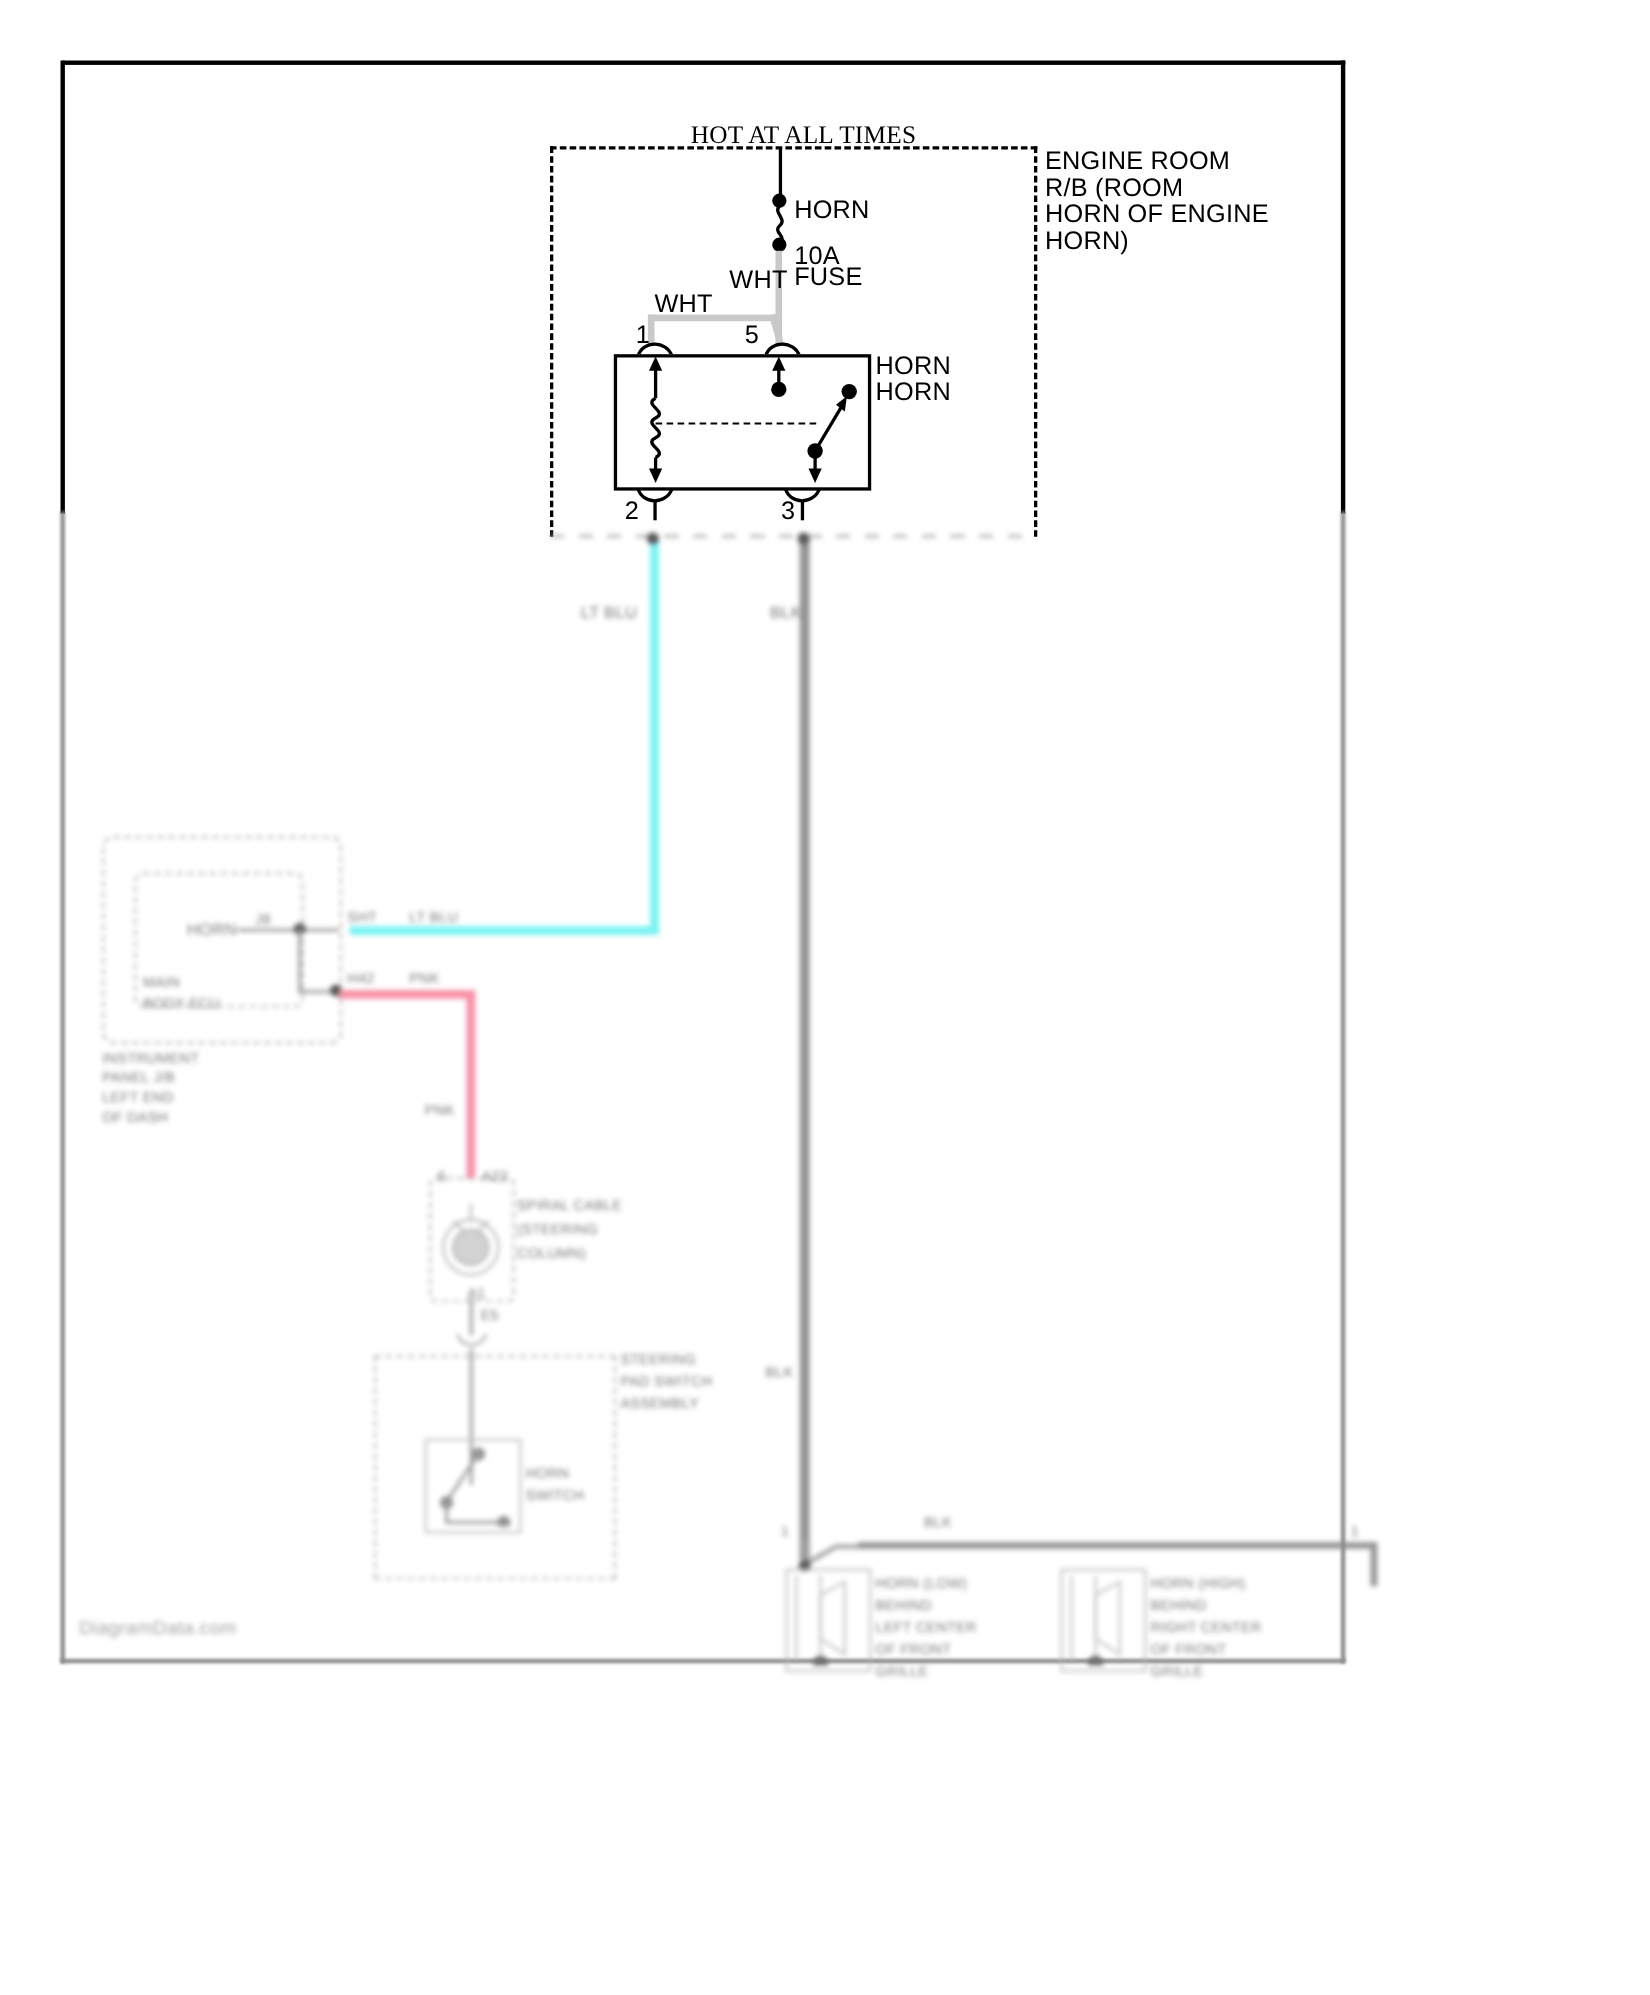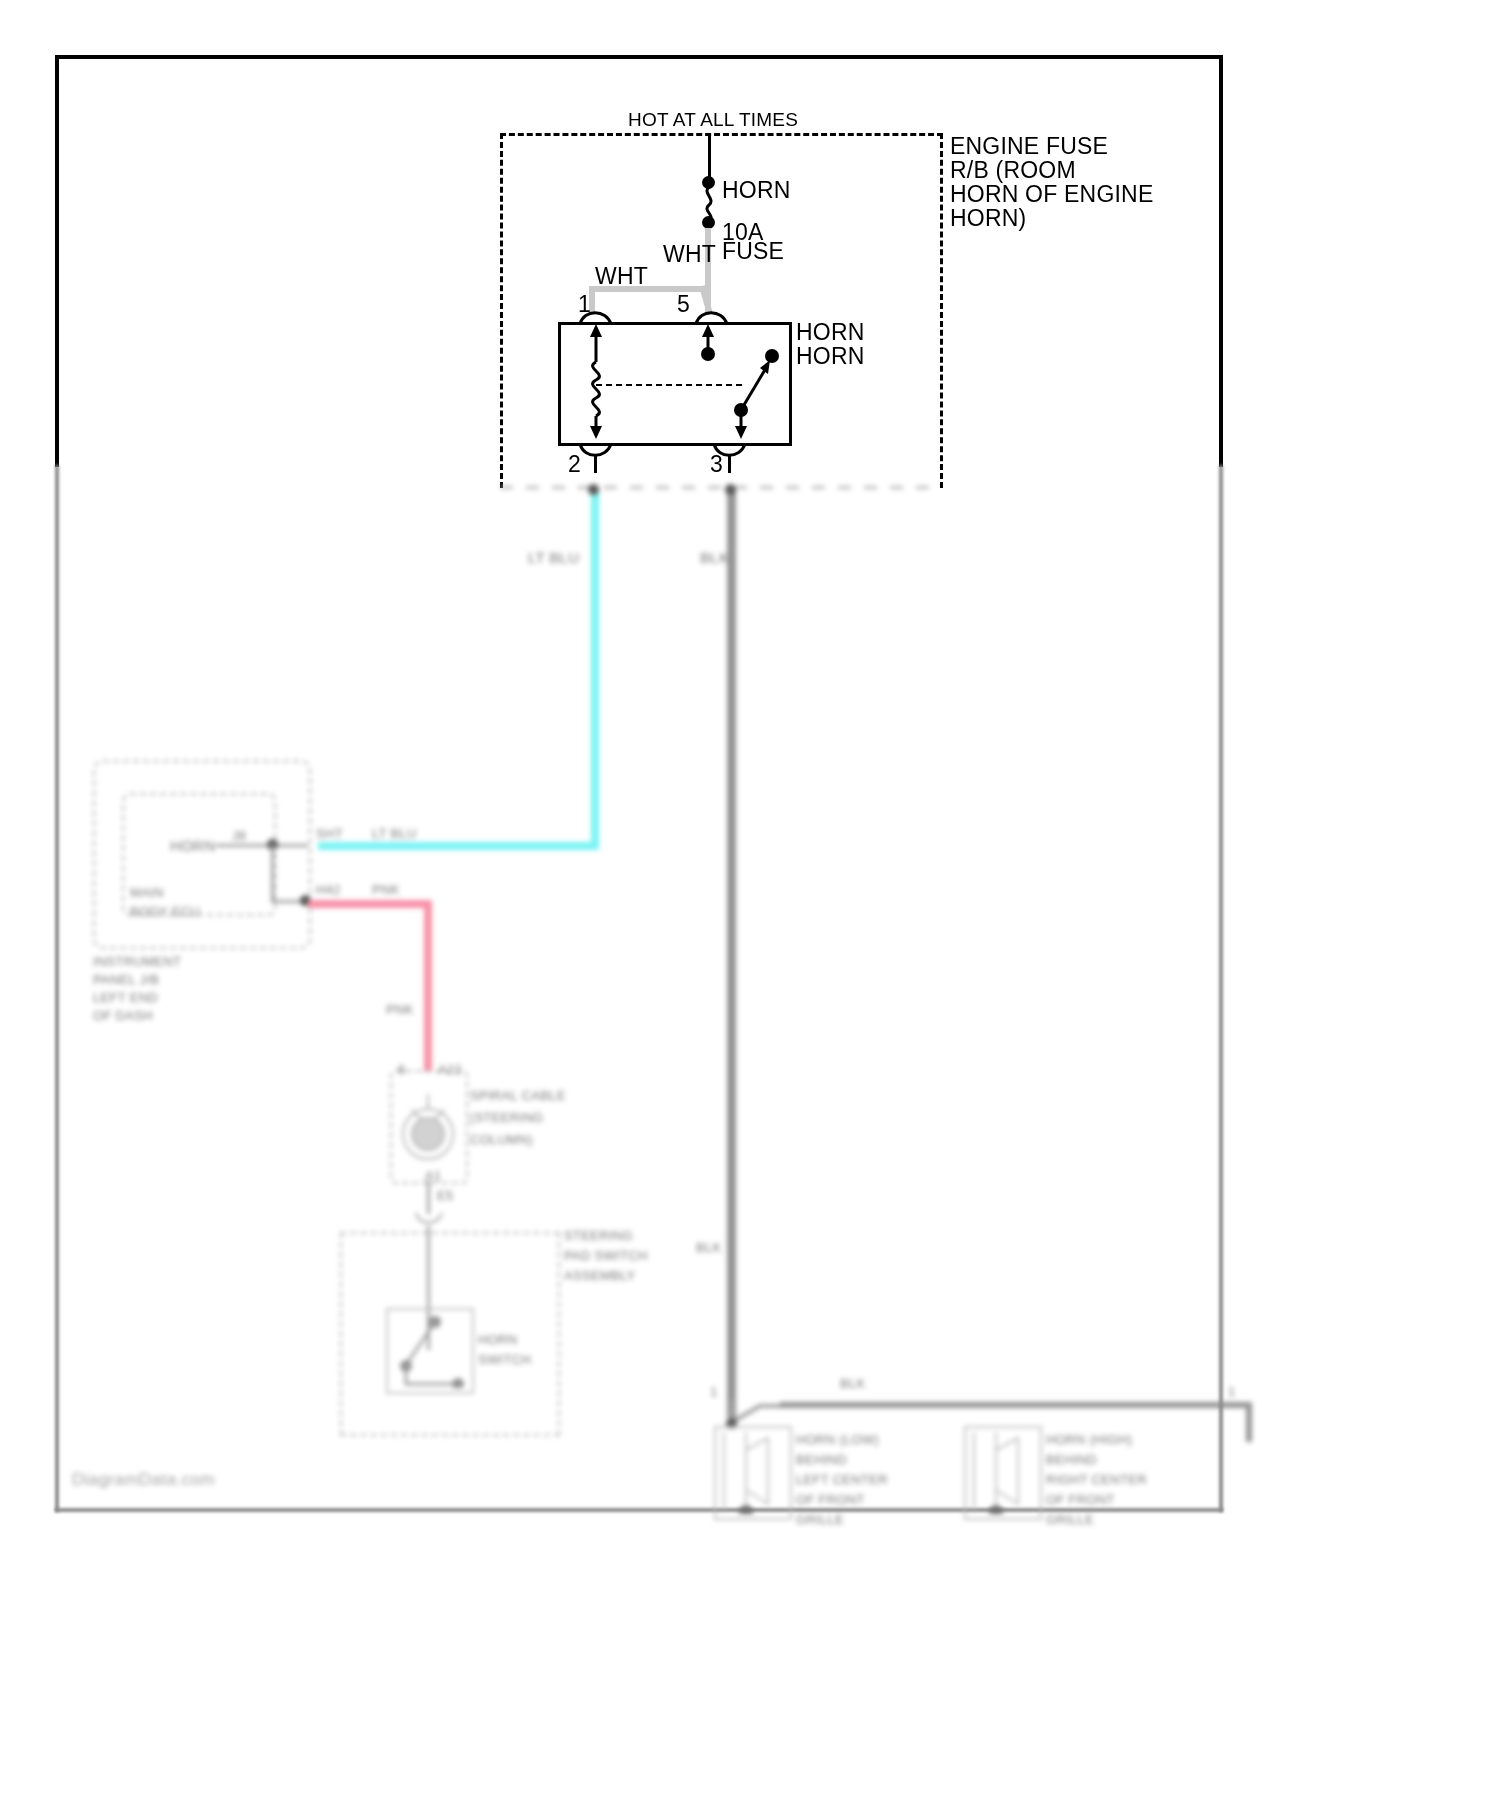--- a/index.html
+++ b/index.html
@@ -57,21 +57,21 @@
     background:#8c8c8c;
     filter:blur(1.6px);
   }
 
   
   .h-line{position:absolute;background:#000;height:3px;}
   .v-line{position:absolute;background:#000;width:3px;}
   .txt{position:absolute;color:#000;white-space:pre;line-height:1.30;}
 
   
-  .t-title{font-size:19px;letter-spacing:.2px;}
+  .t-title{font-size:23px;letter-spacing:.2px;font-family:Liberation Serif, serif;}
   .t-label{font-size:23px;letter-spacing:.2px;}
   .t-pin{font-size:23px;}
 
   
   .dash-box{
     position:absolute;
     border:3px dashed #000;
     background:transparent;
   }
 
@@ -138,21 +138,21 @@
   <div class="frame-left-sharp"></div>
   <div class="frame-right-sharp"></div>
   <div class="frame-left-blur"></div>
   <div class="frame-right-blur"></div>
   <div class="frame-bottom-blur"></div>
 
   <div class="txt t-title" style="left:628px; top:108px;">HOT AT ALL TIMES</div>
 
   <div class="dash-box" style="left:500px; top:133px; width:437px; height:352px; border-bottom:none;"></div>
 
-  <div class="txt t-label" style="left:950px; top:132px;">ENGINE FUSE</div>
+  <div class="txt t-label" style="left:950px; top:132px;">ENGINE ROOM</div>
   <div class="txt t-label" style="left:950px; top:156px;">R/B (ROOM</div>
   <div class="txt t-label" style="left:950px; top:180px;">HORN OF ENGINE</div>
   <div class="txt t-label" style="left:950px; top:204px;">HORN)</div>
 
   <div class="v-line" style="left:708px; top:134px; height:46px;"></div>
 
   <div class="fuse-dot" style="left:702px; top:176px;"></div>
   <svg style="position:absolute; left:700px; top:186px;" width="22" height="36">
     <path d="M9 1 C 2 7, 16 13, 9 19 C 2 25, 16 29, 9 35" fill="none" stroke="#000" stroke-width="3"></path>
   </svg>

